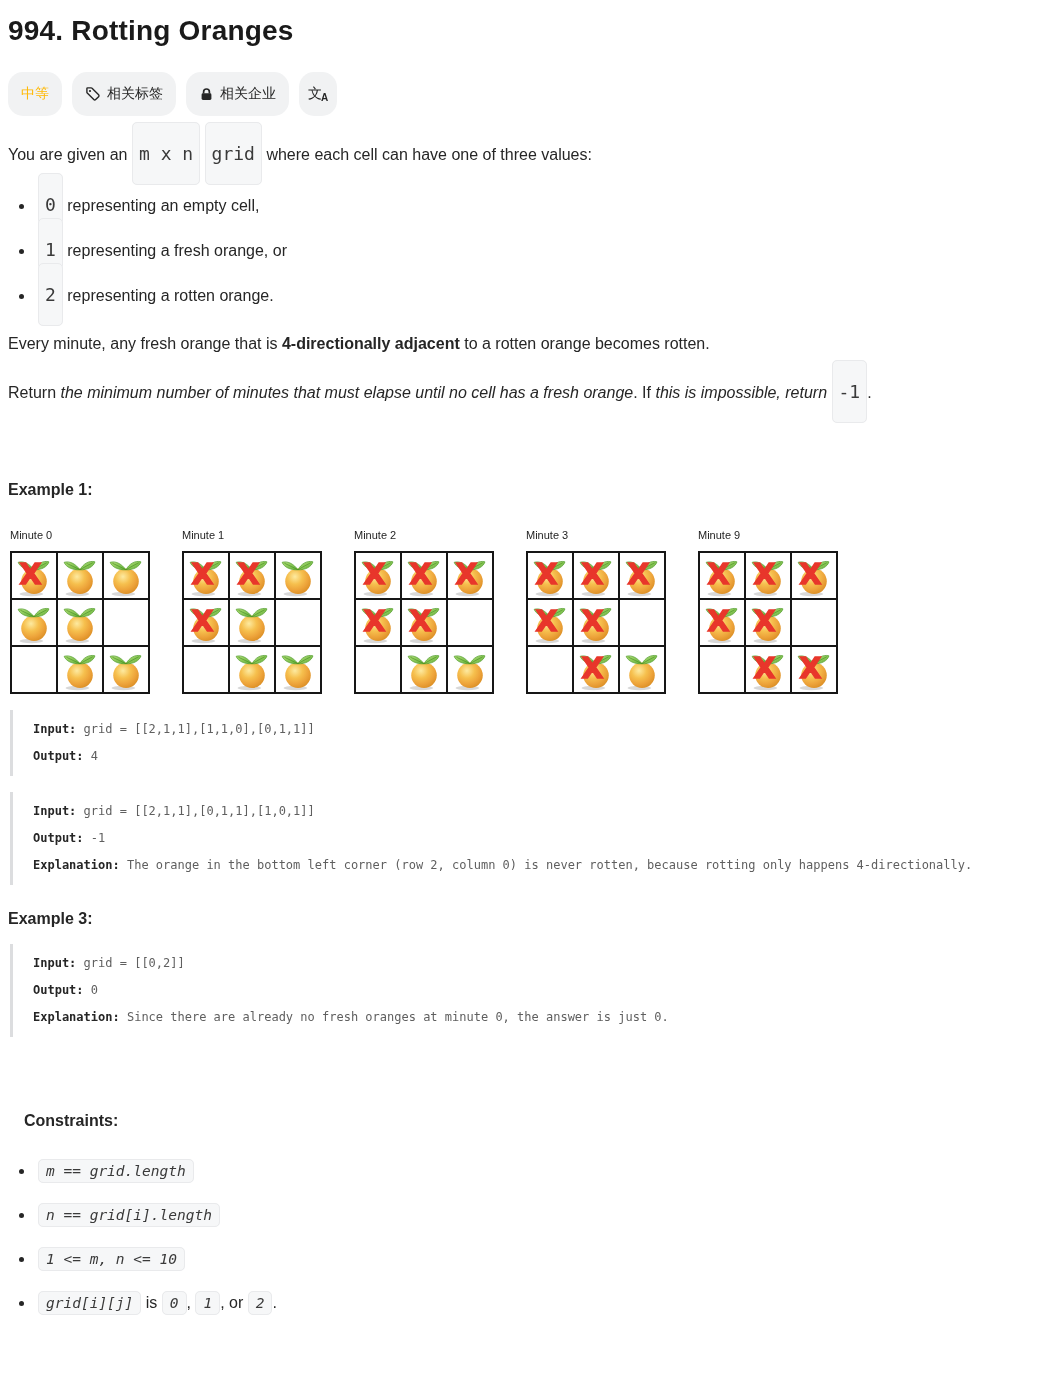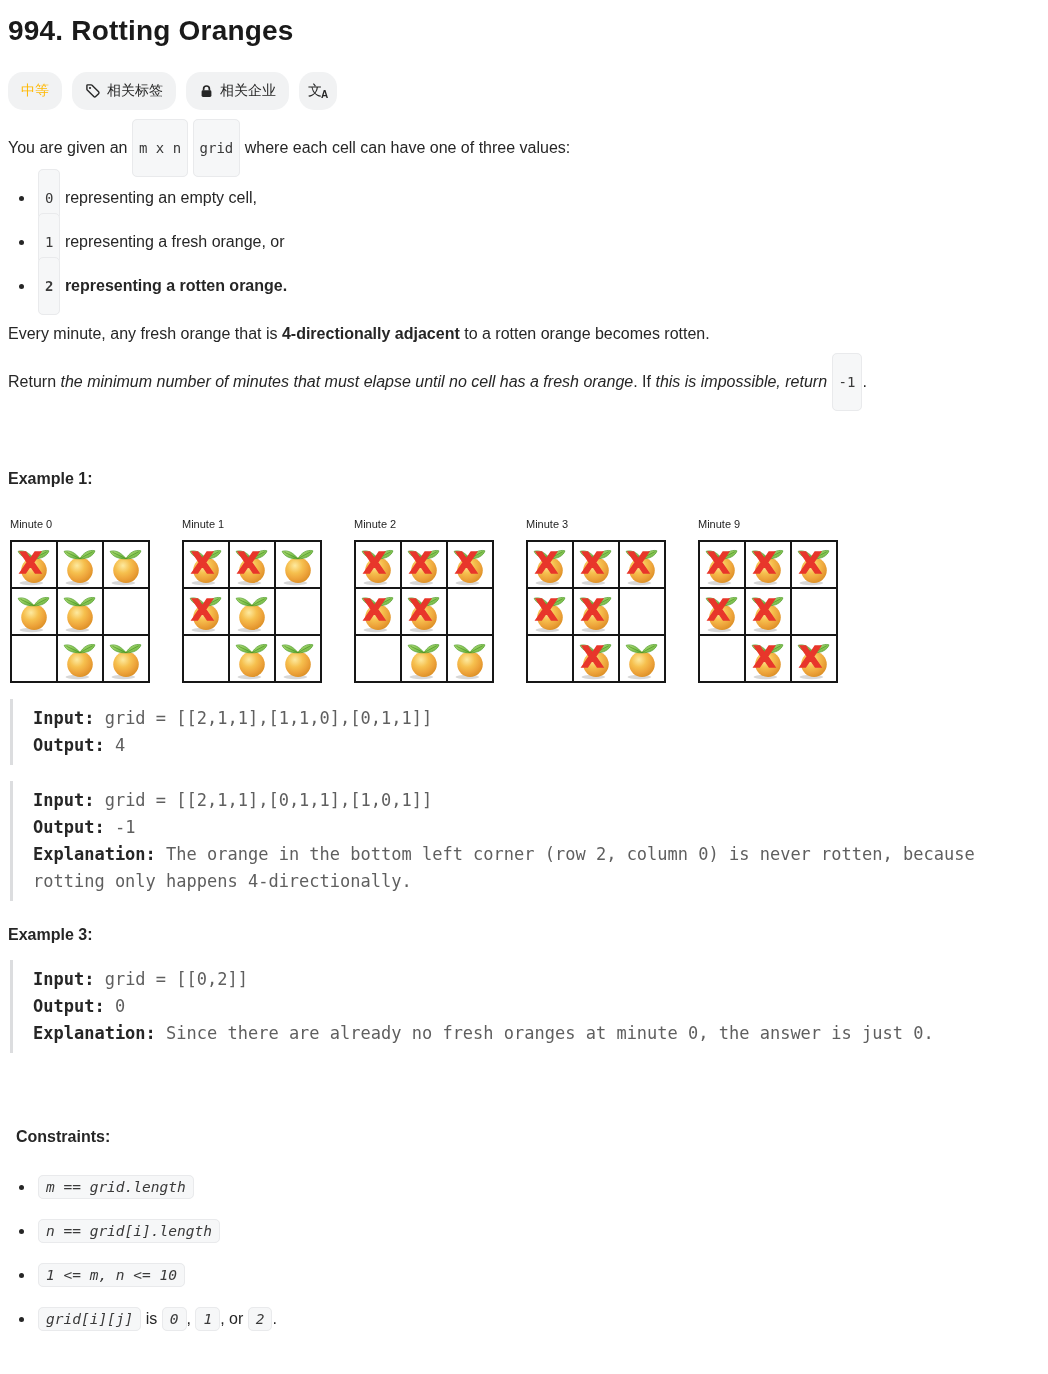--- a/index.html
+++ b/index.html
@@ -9,48 +9,48 @@
     font-family:"Liberation Sans","DejaVu Sans",sans-serif;
     color:#262626;
     padding:6px 8px 14px 8px;
   }
 
   h1.page-title { font-size:28px; line-height:30px; font-weight:700; color:#1a1a1a; margin:10px 0 0 0; letter-spacing:0.2px; }
 
   .pill-row { margin-top:26px; display:flex; align-items:center; gap:10px; }
   .pill {
     display:inline-flex; align-items:center; gap:6px;
-    height:38px; padding:0 13px; border-radius:15px;
+    height:44px; padding:0 13px; border-radius:15px;
     background:#f1f2f3; font-size:14px; color:#262626; cursor:pointer;
     border:none; font-family:inherit;
   }
   .pill.difficulty { color:var(--difficulty-color,#ffb800); font-weight:500; }
   .pill.translate { padding:0 9px; }
   .pill svg { display:block; }
   .translate-glyph { font-size:14px; line-height:1; }
   .translate-glyph .sub { font-size:10px; font-weight:700; vertical-align:-3px; margin-left:-1px; }
 
   p.para { font-size:16px; line-height:21px; margin:27px 0 0 0; }
   p.para em { font-style:italic; }
   p.para strong { font-weight:700; }
 
   code.chip {
     font-family:"DejaVu Sans Mono","Liberation Mono",monospace;
-    font-size:14px; line-height:1.2;
+    font-size:18px; line-height:1.2;
     background:#f6f7f8; border:1px solid #e9eaec; border-radius:5px;
     padding:20px 6px; color:#3a3a3a; white-space:nowrap;
   }
 
   ul.dotted { margin:29px 0 0 0; padding:0 0 0 27px; }
   ul.dotted li { font-size:16px; line-height:21px; margin:0 0 23px 0; padding-left:3px; }
-  ul.dotted li:last-child { margin-bottom:0;font-weight:bold; }
+  ul.dotted li:last-child { margin-bottom:0; }
 
   .example-heading { font-size:16px; font-weight:700; margin:25px 0 0 0; }
   .example-heading.first { margin-top:78px; }
-  .constraints-heading { font-size:16px; font-weight:700; margin:75px 0 0 8px; }
+  .constraints-heading { font-size:16px; font-weight:700; margin:75px 0 0 16px; }
 
   
   .figure-row { margin:30px 0 0 2px; display:flex; align-items:flex-start; gap:32px; }
   .minute-panel { display:flex; flex-direction:column; align-items:flex-start; }
   .minute-label { font-size:11px; color:#1f1f1f; margin-bottom:10px; font-family:"Liberation Sans",sans-serif; }
   .mini-grid { border-top:2px solid #161616; border-left:2px solid #161616; background:#fff; }
   .grid-row { display:flex; }
   .grid-cell { position:relative; width:46px; height:47px; border-right:2px solid #161616; border-bottom:2px solid #161616; background:#fff; }
   .grid-cell svg.orange-svg { position:absolute; inset:0; width:100%; height:100%; }
   .x-mark {
@@ -59,21 +59,21 @@
     font-family:"DejaVu Sans",sans-serif; font-weight:900;
     font-size:29px; line-height:1; color:var(--x-color,#e8362b);
     -webkit-text-stroke:1.3px var(--x-color,#e8362b);
   }
 
   
   pre.example-block {
     margin:16px 0 0 2px; padding:6px 10px 6px 20px;
     border-left:3px solid #dcdddf; background:transparent;
     font-family:"DejaVu Sans Mono","Liberation Mono",monospace;
-    font-size:17px;
+    font-size:12px;
   }
   .code-line { line-height:27px; white-space:pre-wrap; color:#5f5f5f; }
   .code-line .lbl { font-weight:700; color:#262626; }
 
   ul.constraints { margin:28px 0 0 0; padding:0 0 0 27px; }
   ul.constraints li { font-size:16px; line-height:26px; margin:0 0 18px 0; padding-left:3px; }
   ul.constraints li code.chip { font-size:14.5px; padding:3px 7px;font-style:italic; }
   ul.constraints li:last-child { margin-bottom:8px; }
 </style>
 </head>

